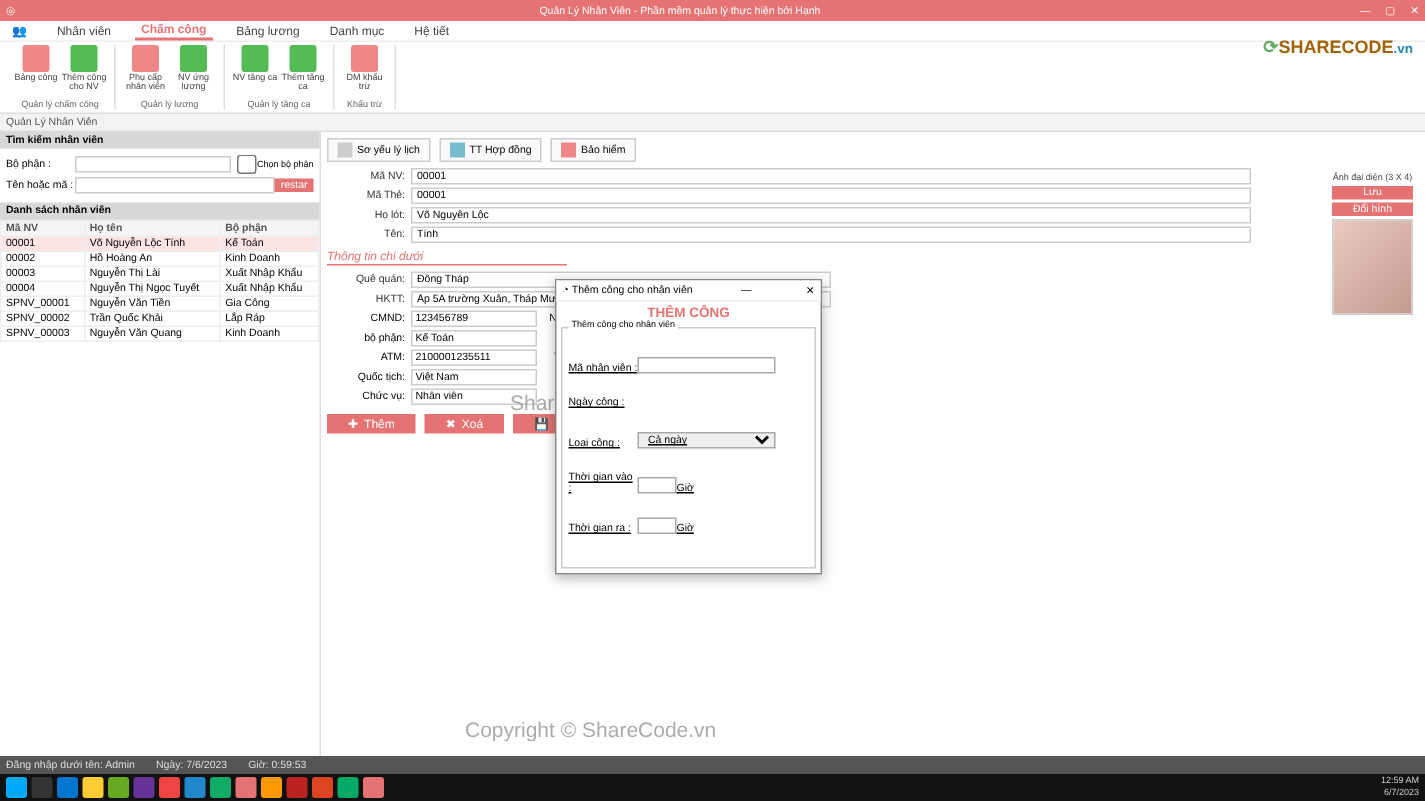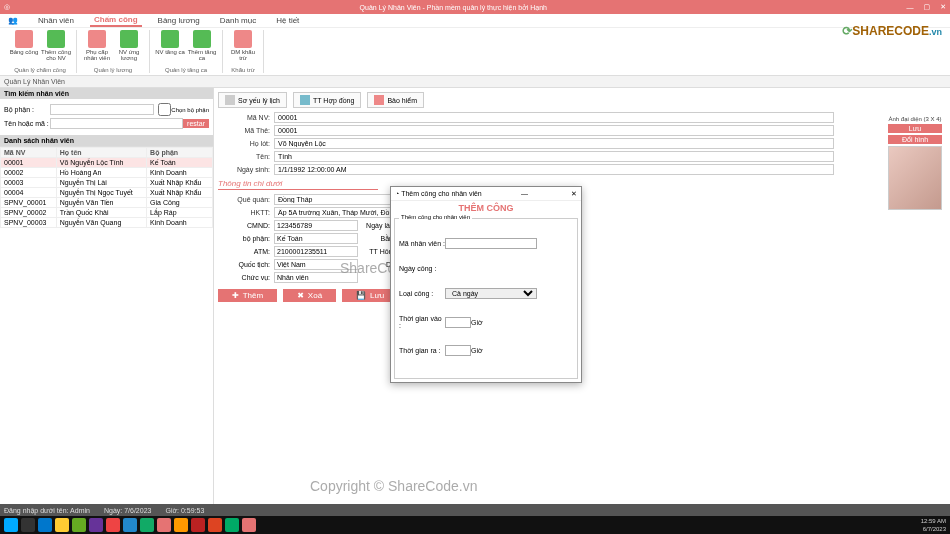--- a/index.html
+++ b/index.html
@@ -66,27 +66,27 @@
 .actions { margin-top: 6px; display:flex; gap:6px;}
 .btn { background:#e57373; color:#fff; border:none; padding:2px 14px; font-size:8px; display:flex; align-items:center; gap:4px;}
 
 
 .photo { position:absolute; right:4px; top:28px; width:62px; text-align:center; font-size:6px; }
 .photo .lbl { color:#444; margin-bottom:2px;}
 .photo .img { width:54px; height:64px; background:linear-gradient(135deg,#eac9c0,#c49a8e); margin:0 auto 2px; border:1px solid #ccc;}
 .photo .b1 { background:#e57373; color:#fff; border:none; width:54px; font-size:7px; margin-bottom:2px; padding:1px 0;}
 
 
-.modal { position:absolute; left:390px; top:186px; width:192px; background:#fff; border:1px solid #888; box-shadow:0 2px 8px rgba(0,0,0,.3); z-index:10;}
+.modal { position:absolute; left:370px; top:186px; width:178px; background:#fff; border:1px solid #888; box-shadow:0 2px 8px rgba(0,0,0,.3); z-index:10;}
 .modal .mtitle { height:14px; display:flex; align-items:center; padding:0 4px; font-size:7px; background:#fff; border-bottom:1px solid #eee;}
 .modal .mtitle .x { margin-left:auto; }
 .modal .mh { color:#e57373; font-weight:bold; text-align:center; font-size:9px; padding:2px;}
 .modal .mgrp { border:1px solid #ccc; margin:3px; padding:3px 4px 6px; position:relative;}
 .modal .mgrp .glabel { position:absolute; top:-5px; left:4px; background:#fff; padding:0 2px; font-size:6px;}
-.modal .mrow { display:flex; align-items:center; margin:16px 0; font-size:7px;}
+.modal .mrow { display:flex; align-items:flex-end; margin:16px 0; font-size:7px;text-decoration:underline;}
 .modal .mrow label { width:46px; }
 .modal .mrow input,.modal .mrow select { border:1px solid #aaa; height:11px; font-size:7px; padding:0 2px;}
 .modal .savebtn { background:#e57373; color:#fff; border:none; width:100%; padding:2px; font-size:8px; font-weight:bold;}
 
 
 .footer { height:12px; background:#555; color:#ddd; font-size:7px; display:flex; align-items:center; padding:0 4px;}
 .footer span { margin-right:14px;}
 
 
 .taskbar { height:18px; background:#111; display:flex; align-items:center; padding:0 4px;}
@@ -245,24 +245,20 @@
           <label>Mã Thẻ:</label>
           <input class="wide" value="00001" style="">
         </div>
         <div class="frow">
           <label>Họ lót:</label>
           <input class="wide" value="Võ Nguyễn Lộc" style="">
         </div>
         <div class="frow">
           <label>Tên:</label>
           <input class="wide" value="Tính" style="">
-        </div>
-        <div class="frow">
-          <label>Ngày sinh:</label>
-          <input class="wide" value="1/1/1992 12:00:00 AM" style="">
         </div>
       </div>
     <div class="section">Thông tin chi dưới</div>
     <div class="form" id="form1b">
         <div class="frow">
           <label>Quê quán:</label>
           <input class="wide" style="max-width: 280px;" value="Đồng Tháp">
         </div>
         <div class="frow">
           <label>HKTT:</label>

